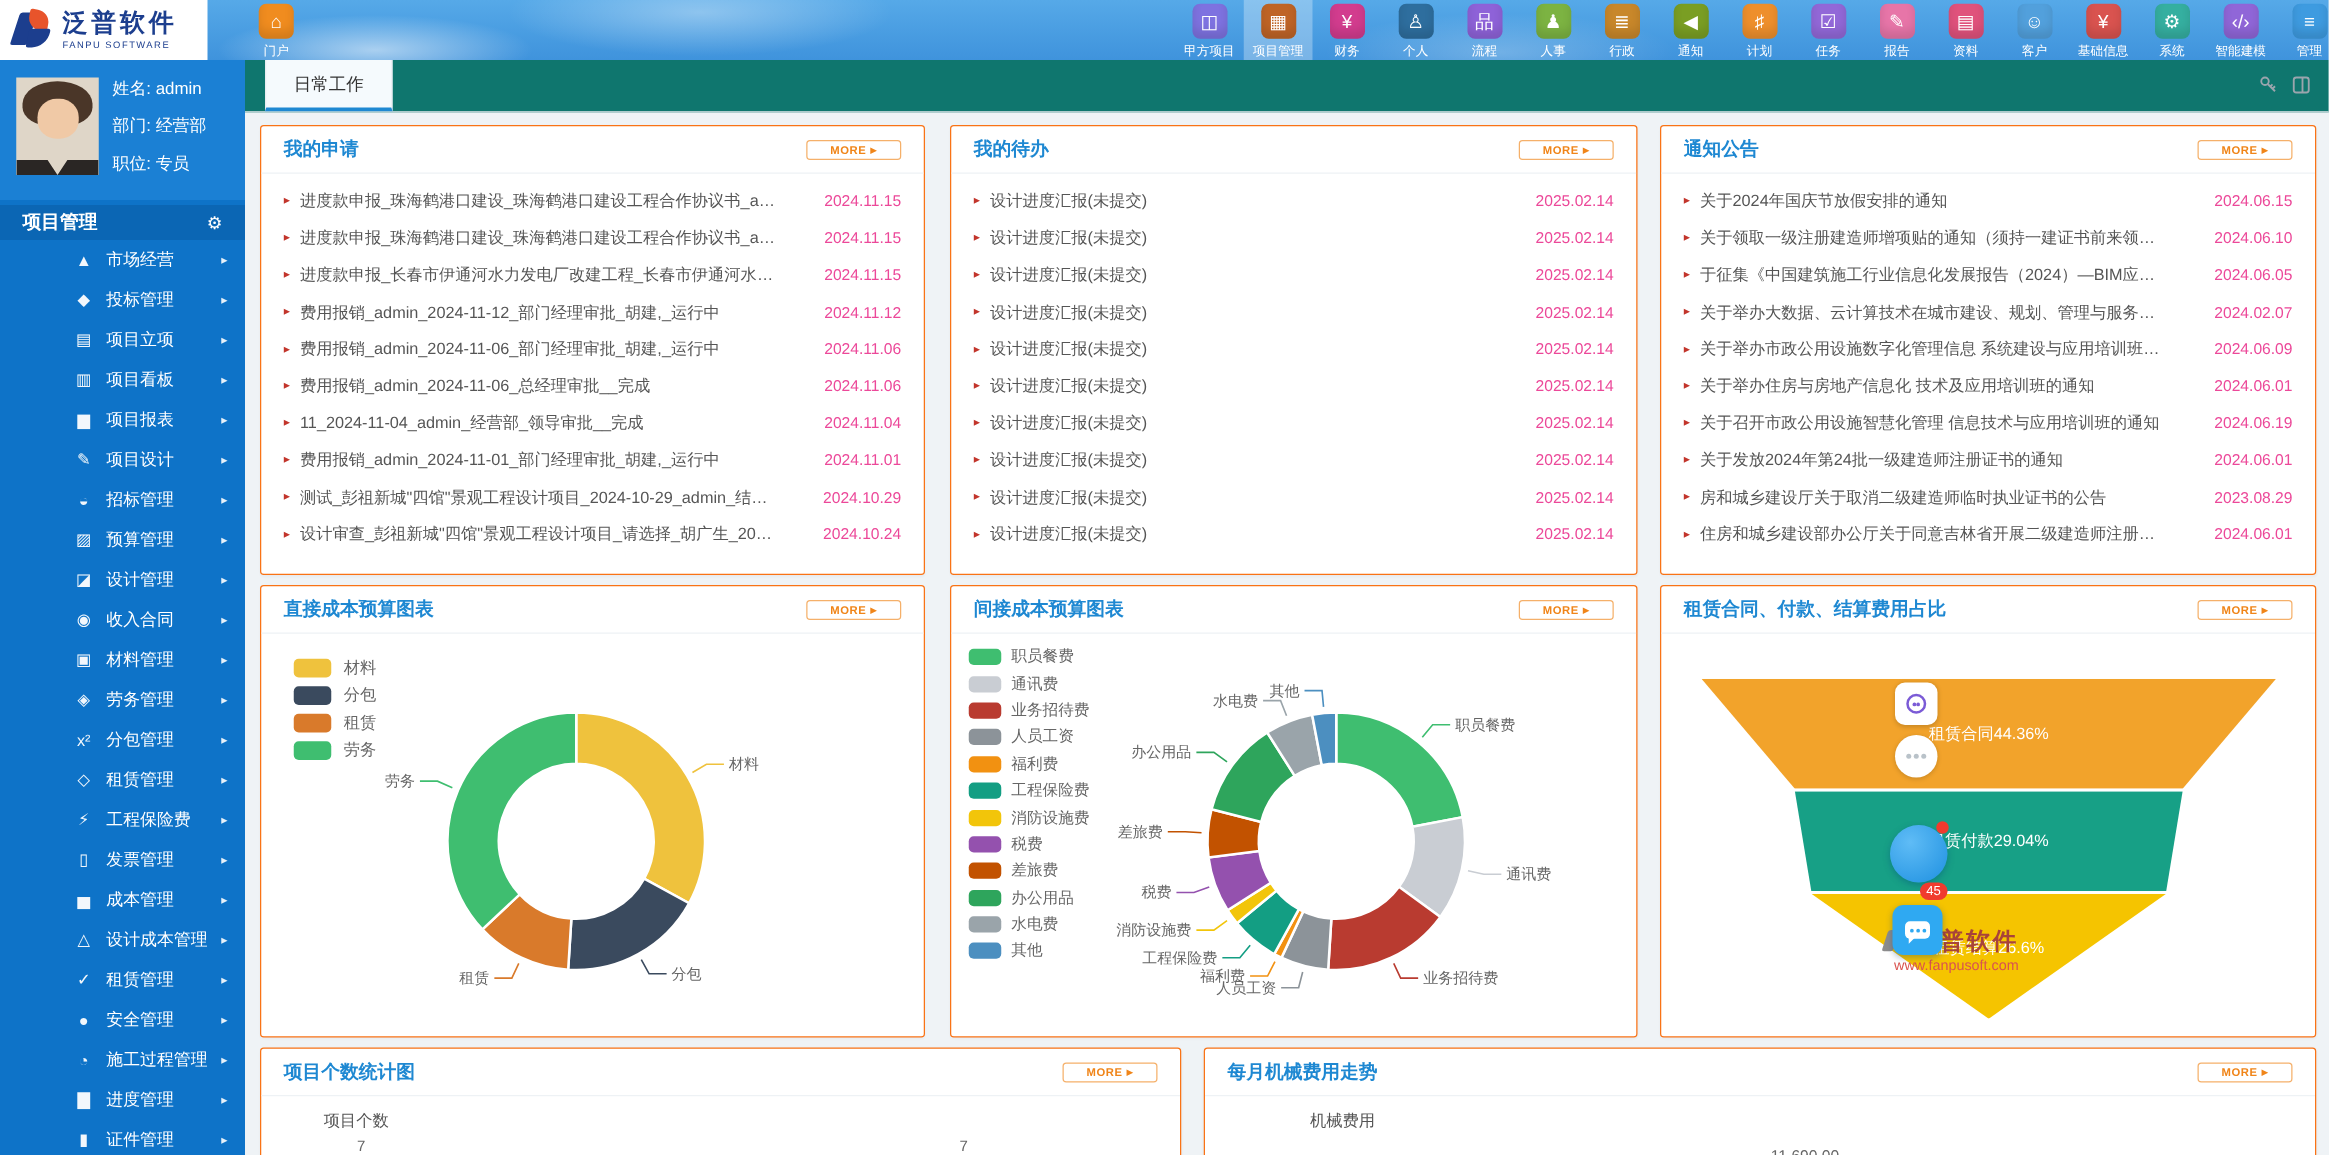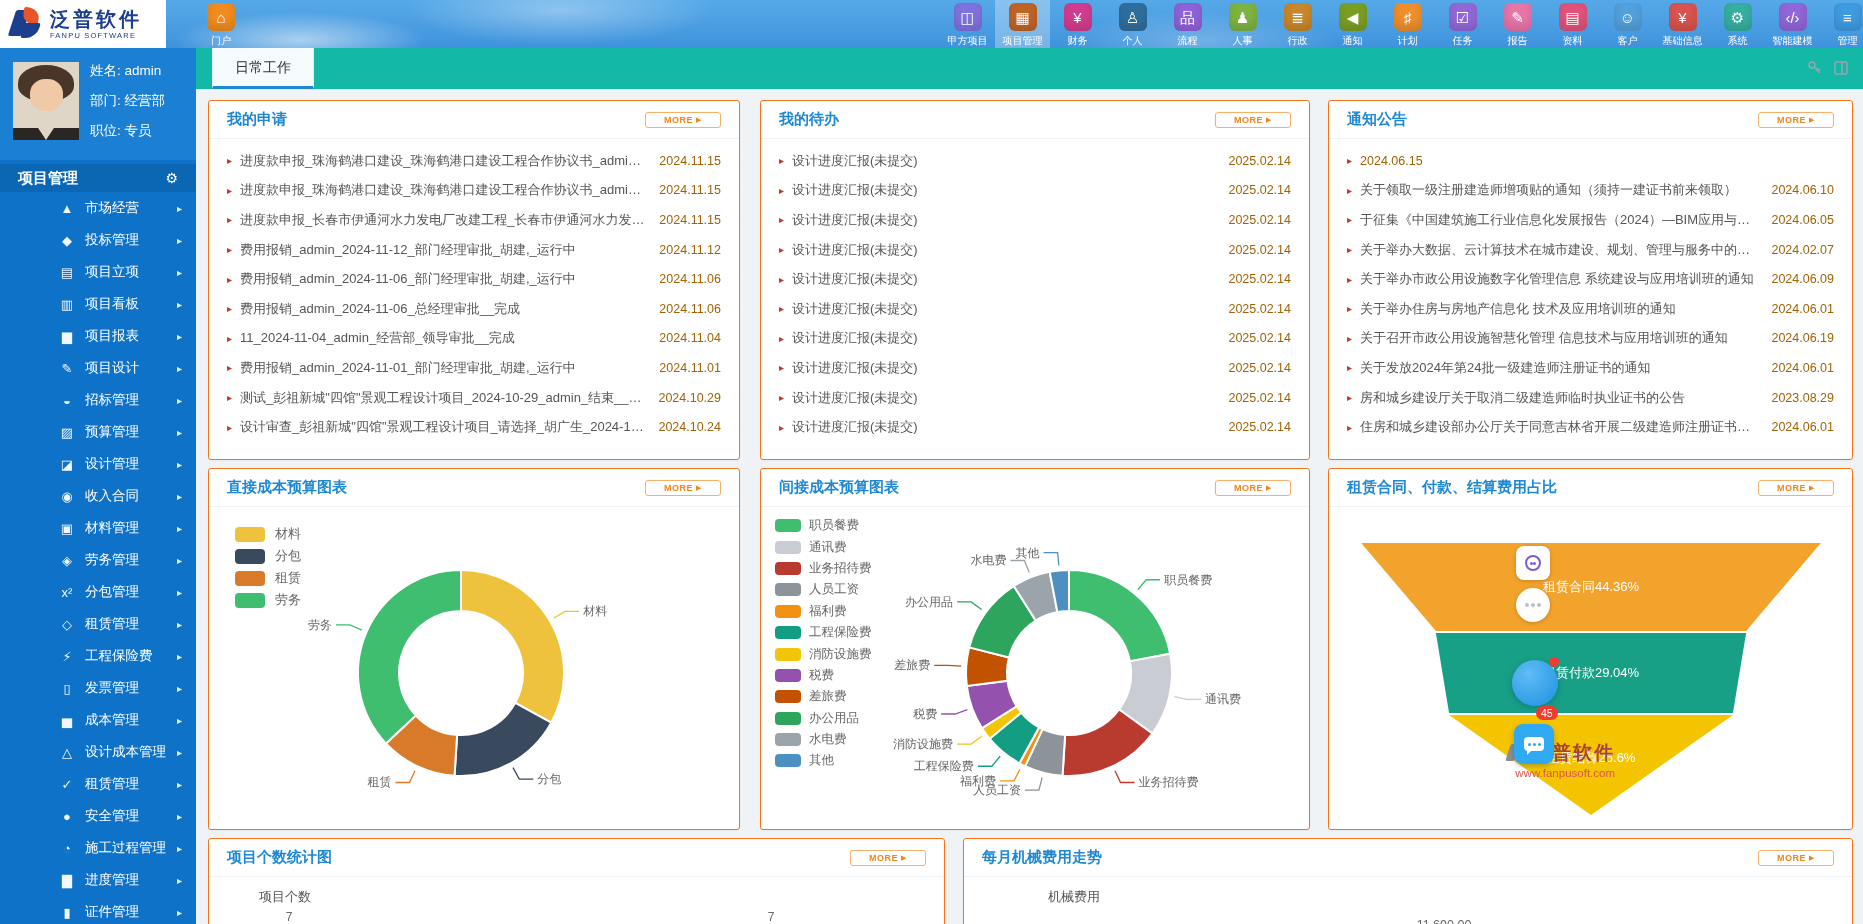--- a/index.html
+++ b/index.html
@@ -45,39 +45,39 @@
   .side-section { position:relative; height:28px; margin-top:4px; background:#0B66B4; color:#fff; font-size:15px; font-weight:bold; line-height:28px; padding-left:18px; }
   .side-gear { position:absolute; right:18px; top:0; font-weight:normal; font-size:14px; cursor:pointer; }
   .menu { position:absolute; left:0; top:144px; width:100%; }
   .menu-item { position:relative; height:32px; display:flex; align-items:center; color:#fff; font-size:13.5px; cursor:pointer; }
   .menu-icon { position:absolute; left:57px; width:20px; text-align:center; font-size:13px; opacity:.95; }
   .menu-label { position:absolute; left:85px; white-space:nowrap; }
   .menu-chev { position:absolute; right:14px; font-size:10px; opacity:.9; }
 
   
   .content { position:absolute; left:196px; top:48px; width:1667px; height:876px; background:#EFF3F6; }
-  .tabstrip { position:relative; height:42px; background:#14b8a6; border-bottom:1px solid #E3E8EC; }
+  .tabstrip { position:relative; height:42px; background:#0f766e; border-bottom:1px solid #E3E8EC; }
   .tab { position:absolute; left:16px; top:0; height:41px; line-height:39px; padding:0 22px; font-size:14px; color:#333;
     background:#F5FAFD; border-left:1px solid #E8EDF1; border-right:1px solid #E8EDF1; border-bottom:3px solid #1E88D2; cursor:pointer; }
   .tab-tools { position:absolute; right:14px; top:12px; display:flex; gap:10px; }
   .tab-tools svg { cursor:pointer; }
 
   .panel { position:absolute; background:#fff; border:1px solid #f97316; border-radius:3px; box-shadow:0 1px 2px rgba(40,60,80,.04); overflow:hidden; }
   .panel-head { height:38px; border-bottom:1px solid #EEF2F5; display:flex; align-items:center; padding:0 18px; }
   .panel-title { color:#1E88D2; font-weight:bold; font-size:15px; white-space:nowrap; }
   .more-btn { margin-left:auto; background:#fff; border:1px solid #F5B06A; color:#F08519; font-size:9px; font-weight:bold;
     letter-spacing:.5px; border-radius:3px; padding:2px 18px; cursor:pointer; display:flex; align-items:center; font-family:inherit; }
   .more-arrow { font-size:7px; margin-left:3px; }
   .panel-body { position:relative; height:calc(100% - 38px); }
 
   .list { padding:7px 18px 0; }
   .list-row { height:29.6px; display:flex; align-items:center; font-size:13px; color:#555; cursor:pointer; }
   .bullet { color:#C2352B; font-size:10px; margin-right:8px; flex:none; }
   .row-text { flex:1; white-space:nowrap; overflow:hidden; text-overflow:ellipsis; margin-right:14px; }
-  .row-date { color:#a16207; font-size:12.5px; flex:none; }
+  .row-date { color:#ec4899; font-size:12.5px; flex:none;margin-left:24px; }
 
   .legend { position:absolute; z-index:2; list-style:none; }
   .legend li { display:flex; align-items:center; cursor:pointer; }
   .legend-1 { left:26px; top:16px; }
   .legend-1 li { height:22px; font-size:13px; color:#666; }
   .legend-1 .sw { width:30px; height:15px; border-radius:4px; margin-right:10px; }
   .legend-2 { left:14px; top:8px; }
   .legend-2 li { height:21.4px; font-size:12.5px; color:#666; }
   .legend-2 .sw { width:26px; height:13px; border-radius:4px; margin-right:8px; }
 
@@ -487,20 +487,21 @@
       <div class="panel-head">
         <span class="panel-title">通知公告</span>
         <button class="more-btn">
             <span>MORE</span>
             <span class="more-arrow">▶</span>
           </button>
       </div>
       <div class="list">
           <div class="list-row">
             <span class="bullet">▸</span>
+            <span class="row-text">关于2024年国庆节放假安排的通知</span>
             <span class="row-date">2024.06.15</span>
           </div>
           <div class="list-row">
             <span class="bullet">▸</span>
             <span class="row-text">关于领取一级注册建造师增项贴的通知（须持一建证书前来领取）</span>
             <span class="row-date">2024.06.10</span>
           </div>
           <div class="list-row">
             <span class="bullet">▸</span>
             <span class="row-text">于征集《中国建筑施工行业信息化发展报告（2024）—BIM应用与发展》材料...</span>

